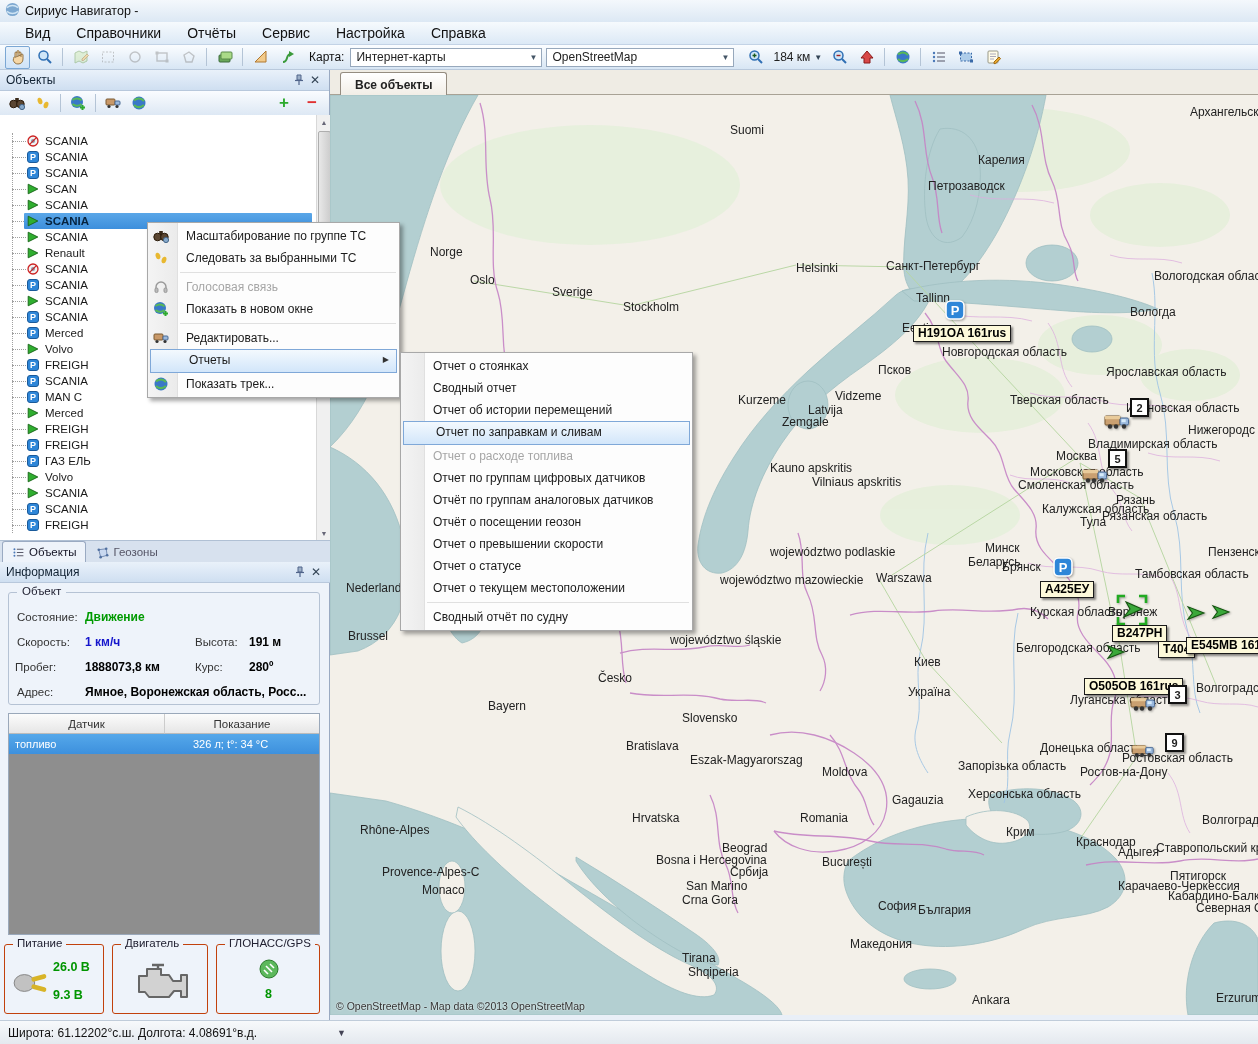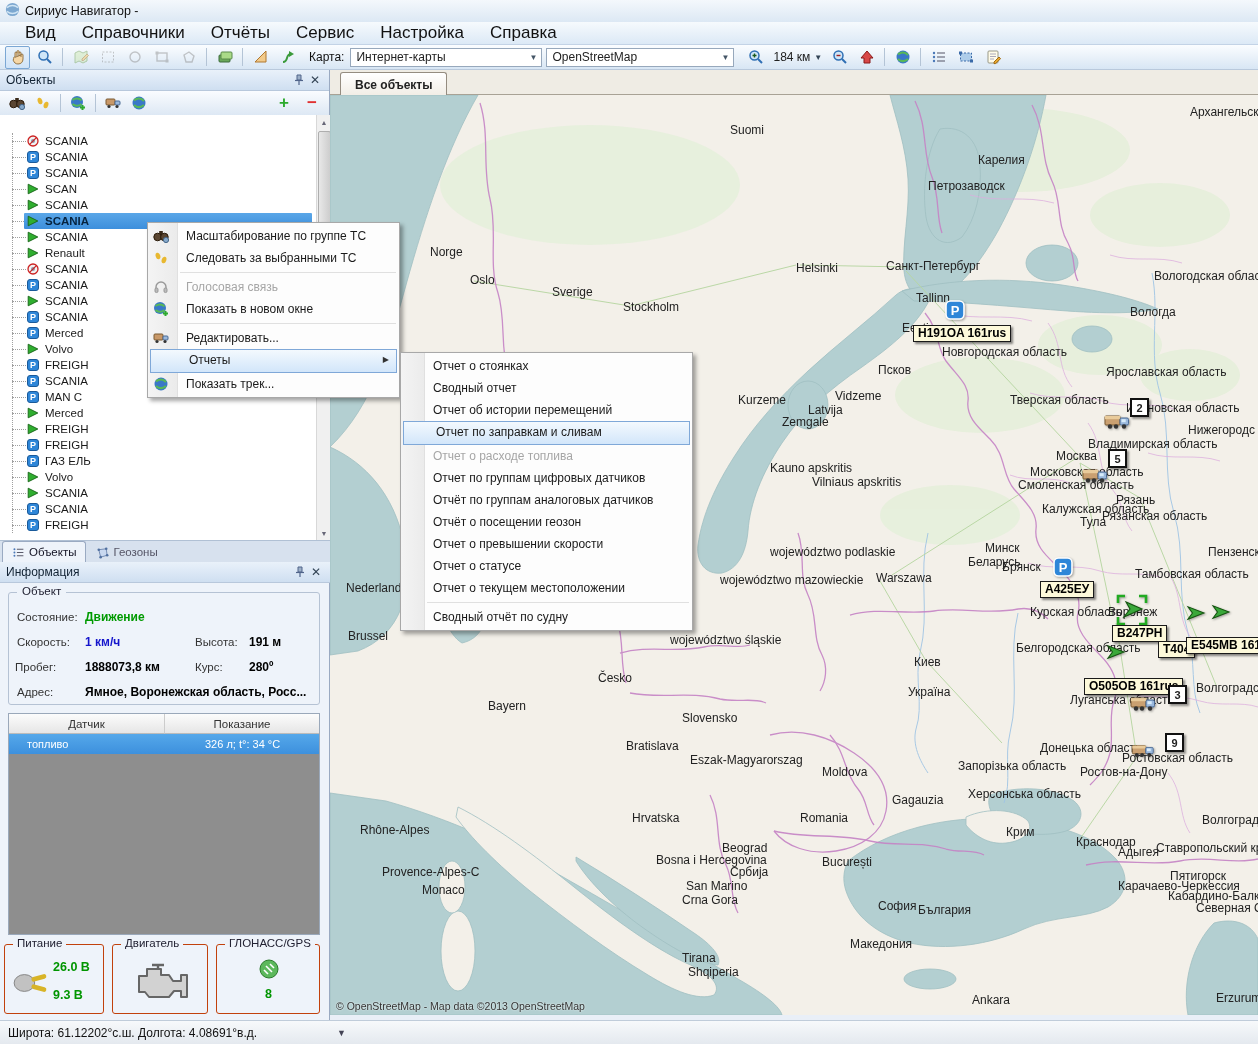--- a/index.html
+++ b/index.html
@@ -6,21 +6,21 @@
   #app{position:relative;width:1258px;height:1044px;font-family:"Liberation Sans",sans-serif;
        background:#e9eff7;overflow:hidden;font-size:12px;color:#222;}
   .abs{position:absolute;}
   
   .titlebar{left:0;top:0;width:1258px;height:22px;background:linear-gradient(#f4f8fc,#dce8f4);
             display:flex;align-items:center;gap:5px;padding-left:5px;box-sizing:border-box;}
   .titledark{left:133px;top:0;width:1125px;height:22px;background:#141414;}
   .apptitle{font-size:12.5px;color:#111;position:relative;z-index:2;}
   .menubar{left:0;top:22px;width:1258px;height:23px;background:linear-gradient(#f6fafd,#dce9f6);
            border-bottom:1px solid #c3d3e6;display:flex;align-items:center;box-sizing:border-box;padding-left:12px;}
-  .menubar .mitem{padding:2px 13px;font-size:17px;color:#111;cursor:default;}
+  .menubar .mitem{padding:2px 13px;font-size:14px;color:#111;cursor:default;}
   .toolbar{left:0;top:45px;width:1258px;height:25px;background:linear-gradient(#fbfdff,#d8e6f4);
            border-bottom:1px solid #b9c9dc;display:flex;align-items:center;box-sizing:border-box;padding-left:4px;}
   .tbtn{width:23px;height:21px;display:inline-flex;align-items:center;justify-content:center;border:1px solid transparent;border-radius:2px;margin:0 1px;}
   .tbtn svg{width:16px;height:16px;}
   .tbtn.selected{border-color:#7ba7d4;background:linear-gradient(#e8f2fc,#cfe3f8);}
   .tbtn.disabled{opacity:.45;}
   .tsep{width:1px;height:18px;background:#b4c4d6;margin:0 4px;}
   .tarrow{font-size:8px;color:#345;margin-left:1px;}
   .combo{height:19px;background:#fff;border:1px solid #97a8bc;display:inline-flex;align-items:center;
          font-size:12px;padding-left:5px;position:relative;margin:0 2px;box-sizing:border-box;}
@@ -63,21 +63,21 @@
   .groupbox .cap{position:absolute;top:-8px;left:8px;background:#eef3fa;padding:0 5px;font-size:11.5px;color:#223;}
   .ilabel{position:absolute;font-size:11.5px;color:#333;}
   .ival{position:absolute;font-size:12px;font-weight:bold;color:#000;white-space:nowrap;}
   .ival.green{color:#009a00;}
   .ival.blue{color:#1414cc;}
   .senstable{position:absolute;left:8px;top:643px;width:312px;height:222px;border:1px solid #9aa8ba;background:#8e8e8e;box-sizing:border-box;}
   .sh{position:absolute;top:0;height:20px;background:linear-gradient(#fcfcfc,#e6e6e6);border-bottom:1px solid #bbb;
       display:flex;align-items:center;justify-content:center;font-size:11.5px;color:#333;box-sizing:border-box;}
   .srow{position:absolute;top:20px;left:0;width:100%;height:20px;background:linear-gradient(#55a8ea,#3d90dd);color:#fff;
         font-size:11px;display:flex;align-items:center;}
-  .srow .sn{width:150px;padding-left:18px;}
+  .srow .sn{width:150px;padding-left:6px;}
   .srow .sv{padding-left:28px;}
   .statbox{position:absolute;top:874px;height:70px;border:1px solid #c2410c;border-radius:3px;box-sizing:border-box;}
   .statbox .cap{position:absolute;top:-8px;left:8px;background:#eef3fa;padding:0 4px;font-size:11.5px;color:#223;}
   .gval{font-weight:bold;color:#009500;font-size:12.5px;position:absolute;}
   
   .statusbar{left:0;top:1020px;width:1258px;height:24px;background:linear-gradient(#f7f9fb,#e4e9ef);
              border-top:1px solid #c0ccda;display:flex;align-items:center;padding-left:8px;box-sizing:border-box;font-size:12px;color:#111;}
   .statusbar .caret{margin-left:80px;font-size:9px;color:#445;}
   
   .maptabbar{left:330px;top:70px;width:928px;height:25px;background:#efece4;border-bottom:1px solid #a8a295;box-sizing:border-box;}

